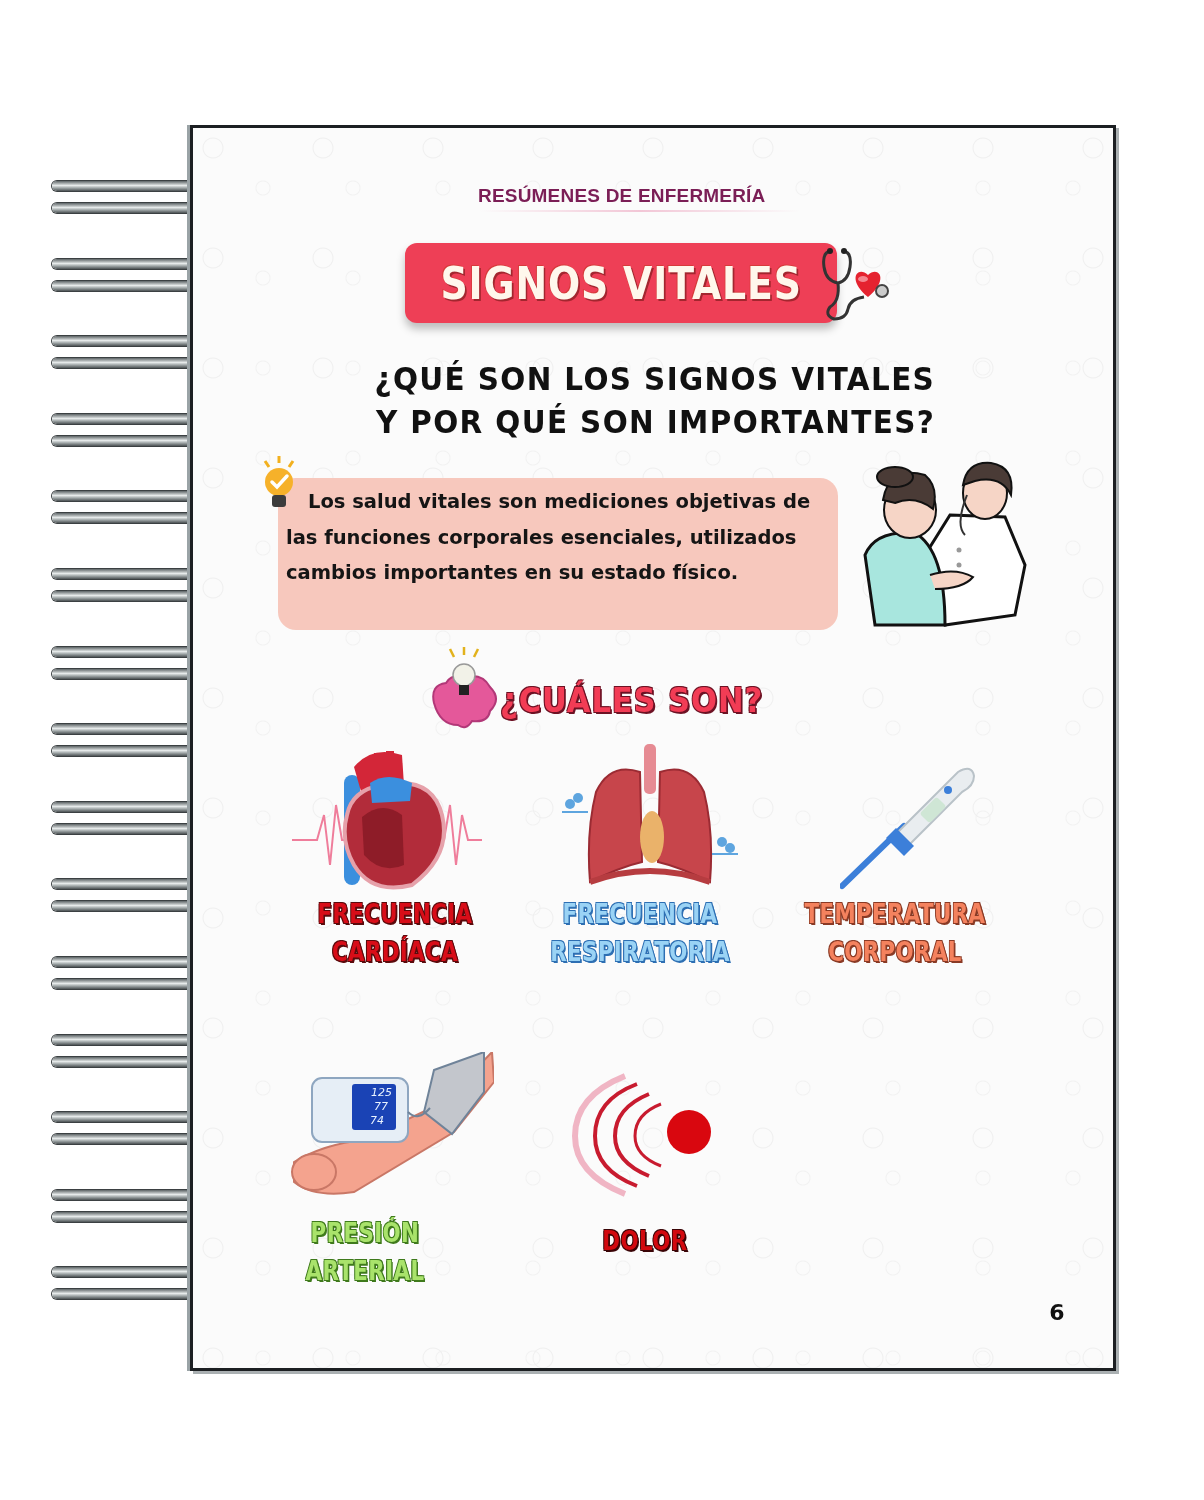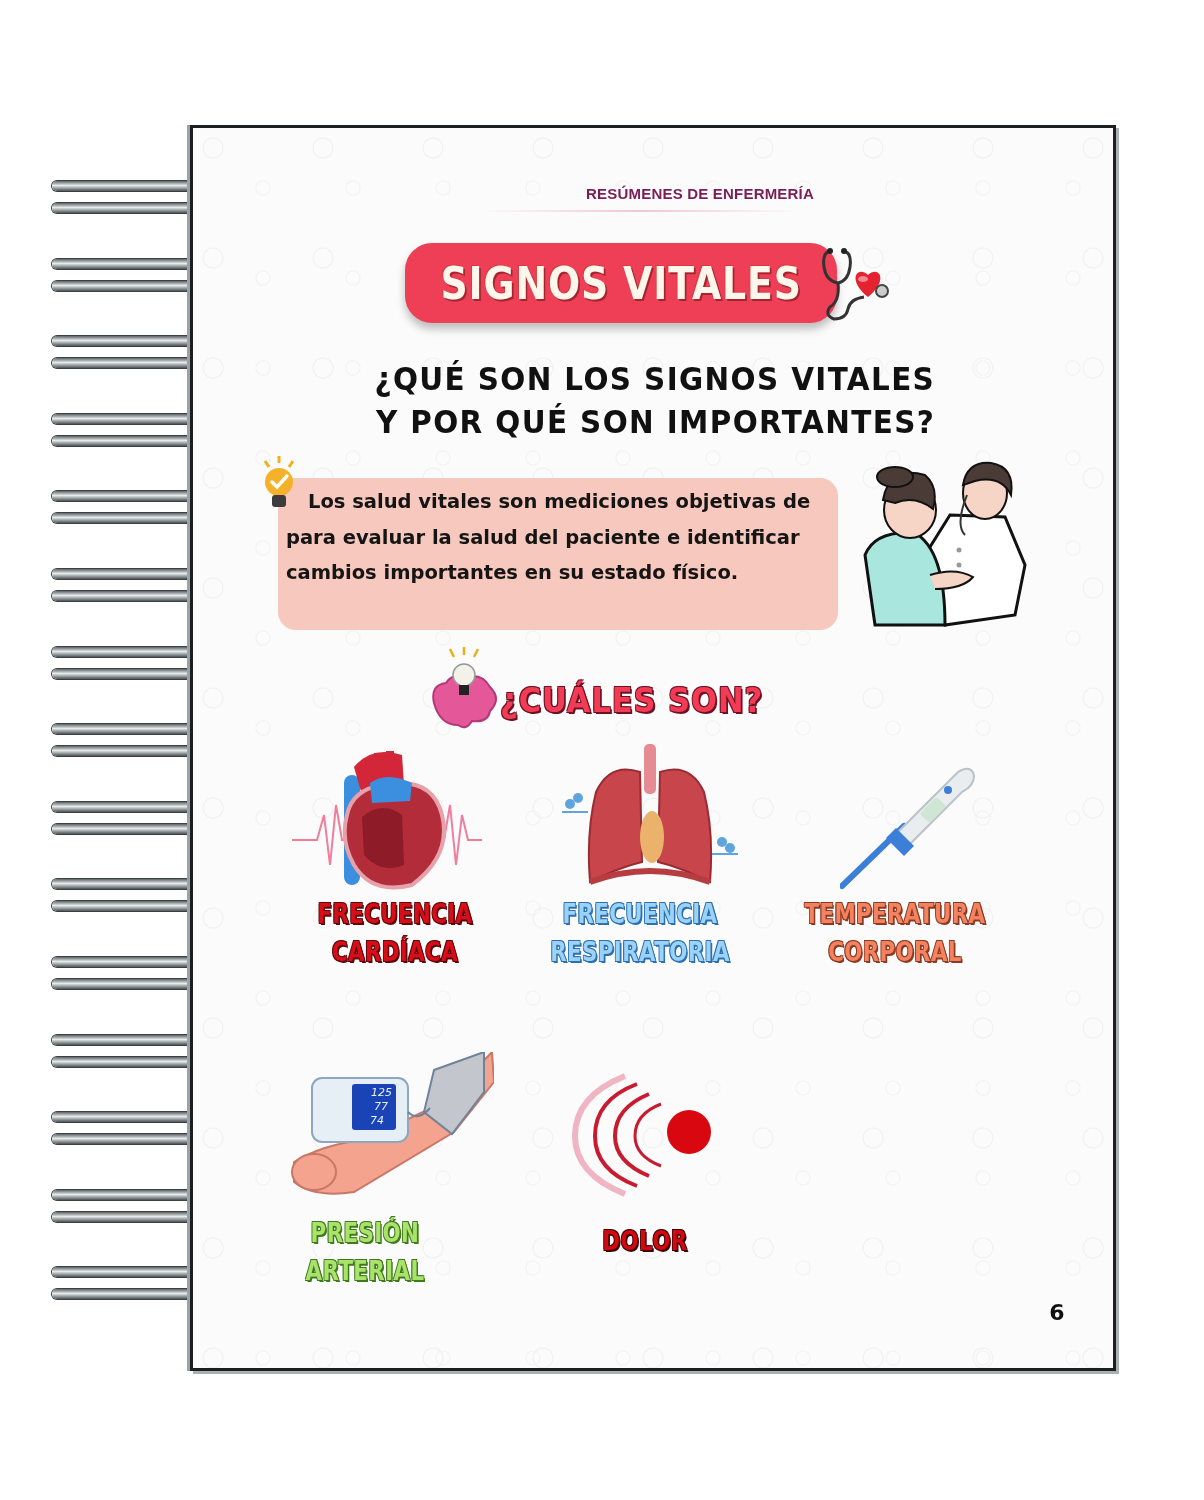--- a/index.html
+++ b/index.html
@@ -30,32 +30,32 @@
       box-shadow: 0 0 0 1px #3b4042;
     }
     .ring-bar.top { top: 4px; }
     .ring-bar.bot { top: 26px; }
     .ring-clip {
       position: absolute; left: 165px; top: -1px; width: 32px; height: 44px;
       background: linear-gradient(90deg, #1d2123, #2d3335 60%, #151819);
     }
 
     .header-line {
-      position: absolute; left: 478px; top: 185px; width: 336px; text-align: right;
-      font-family: "Liberation Sans", sans-serif; font-weight: 700; font-size: 15px;
+      position: absolute; left: 478px; top: 185px; width: 336px; text-align: left;
+      font-family: "Liberation Sans", sans-serif; font-weight: 700; font-size: 19px;
       color: #7b1e56; letter-spacing: 0.2px;
     }
     .header-underline {
       position: absolute; left: 480px; top: 210px; width: 320px; height: 2px;
       background: linear-gradient(90deg, transparent, #f2c6d6, transparent);
     }
 
     .title-banner {
       position: absolute; left: 405px; top: 243px; width: 432px; height: 80px;
-      background: #ee3f56; border-radius: 27px;
+      background: #ee3f56; border-radius: 12px;
       box-shadow: 0 6px 8px rgba(0,0,0,0.25);
       display: flex; align-items: center; justify-content: center;
     }
     .title-text {
       font-family: "DejaVu Sans", sans-serif; font-weight: 700; font-size: 44px;
       color: #fff7ec; letter-spacing: 1px;
       text-shadow: 2px 2px 0 #a3262f, -1px -1px 0 #d73a3a;
       transform: scaleX(0.86);
     }
     .stetho { position: absolute; left: 818px; top: 245px; width: 80px; height: 80px; }
@@ -216,21 +216,21 @@
 <svg class="bulb" viewBox="0 0 42 62">
   <line x1="21" y1="1" x2="21" y2="8" stroke="#f2b01e" stroke-width="3"></line>
   <line x1="7" y1="6" x2="11" y2="12" stroke="#f2b01e" stroke-width="3"></line>
   <line x1="35" y1="6" x2="31" y2="12" stroke="#f2b01e" stroke-width="3"></line>
   <circle cx="21" cy="27" r="14" fill="#f6b12a"></circle>
   <path d="M14 27 l5 5 l10 -11" fill="none" stroke="#fff" stroke-width="3.5" stroke-linecap="round"></path>
   <rect x="14" y="40" width="14" height="12" rx="3" fill="#3c3c3c"></rect>
 </svg>
 <div class="def-text">
   <div><span class="indent"></span><span>Los salud vitales son mediciones objetivas de</span></div>
-  <div>para evaluar la salud del paciente e identificar</div>
+  <div>las funciones corporales esenciales, utilizados</div>
   <div>cambios importantes en su estado físico.</div>
 </div>
 <svg class="nurses" viewBox="0 0 180 180">
 
   <path d="M95 60 L150 62 L170 110 L160 160 L90 170 L70 100 Z" fill="#fff" stroke="#111" stroke-width="3"></path>
   <ellipse cx="130" cy="38" rx="22" ry="26" fill="#f6d5c6" stroke="#111" stroke-width="2"></ellipse>
   <path d="M108 30 Q112 6 136 8 Q160 12 156 40 Q146 20 120 26 Z" fill="#4a3b36" stroke="#111" stroke-width="2"></path>
   <circle cx="104" cy="95" r="2.5" fill="#999"></circle>
     <circle cx="104" cy="110" r="2.5" fill="#999"></circle>
     <circle cx="104" cy="125" r="2.5" fill="#999"></circle>

